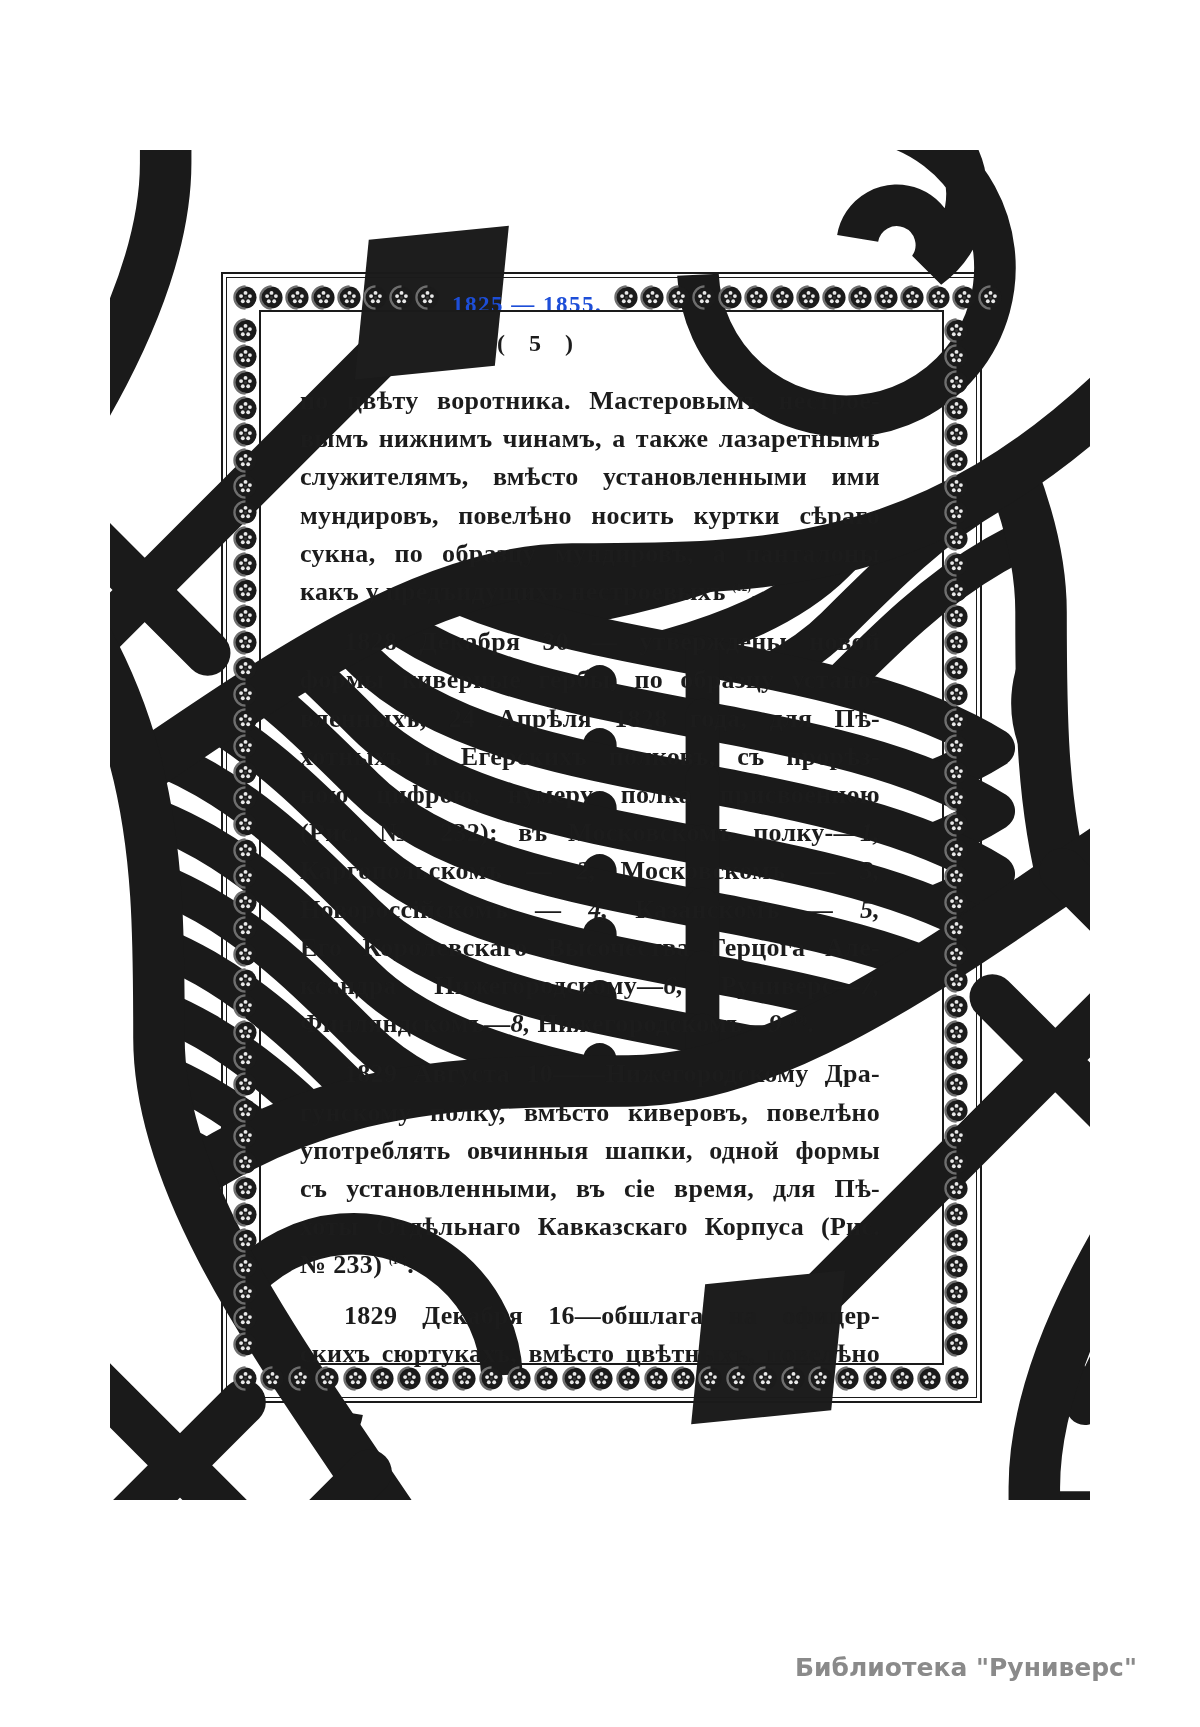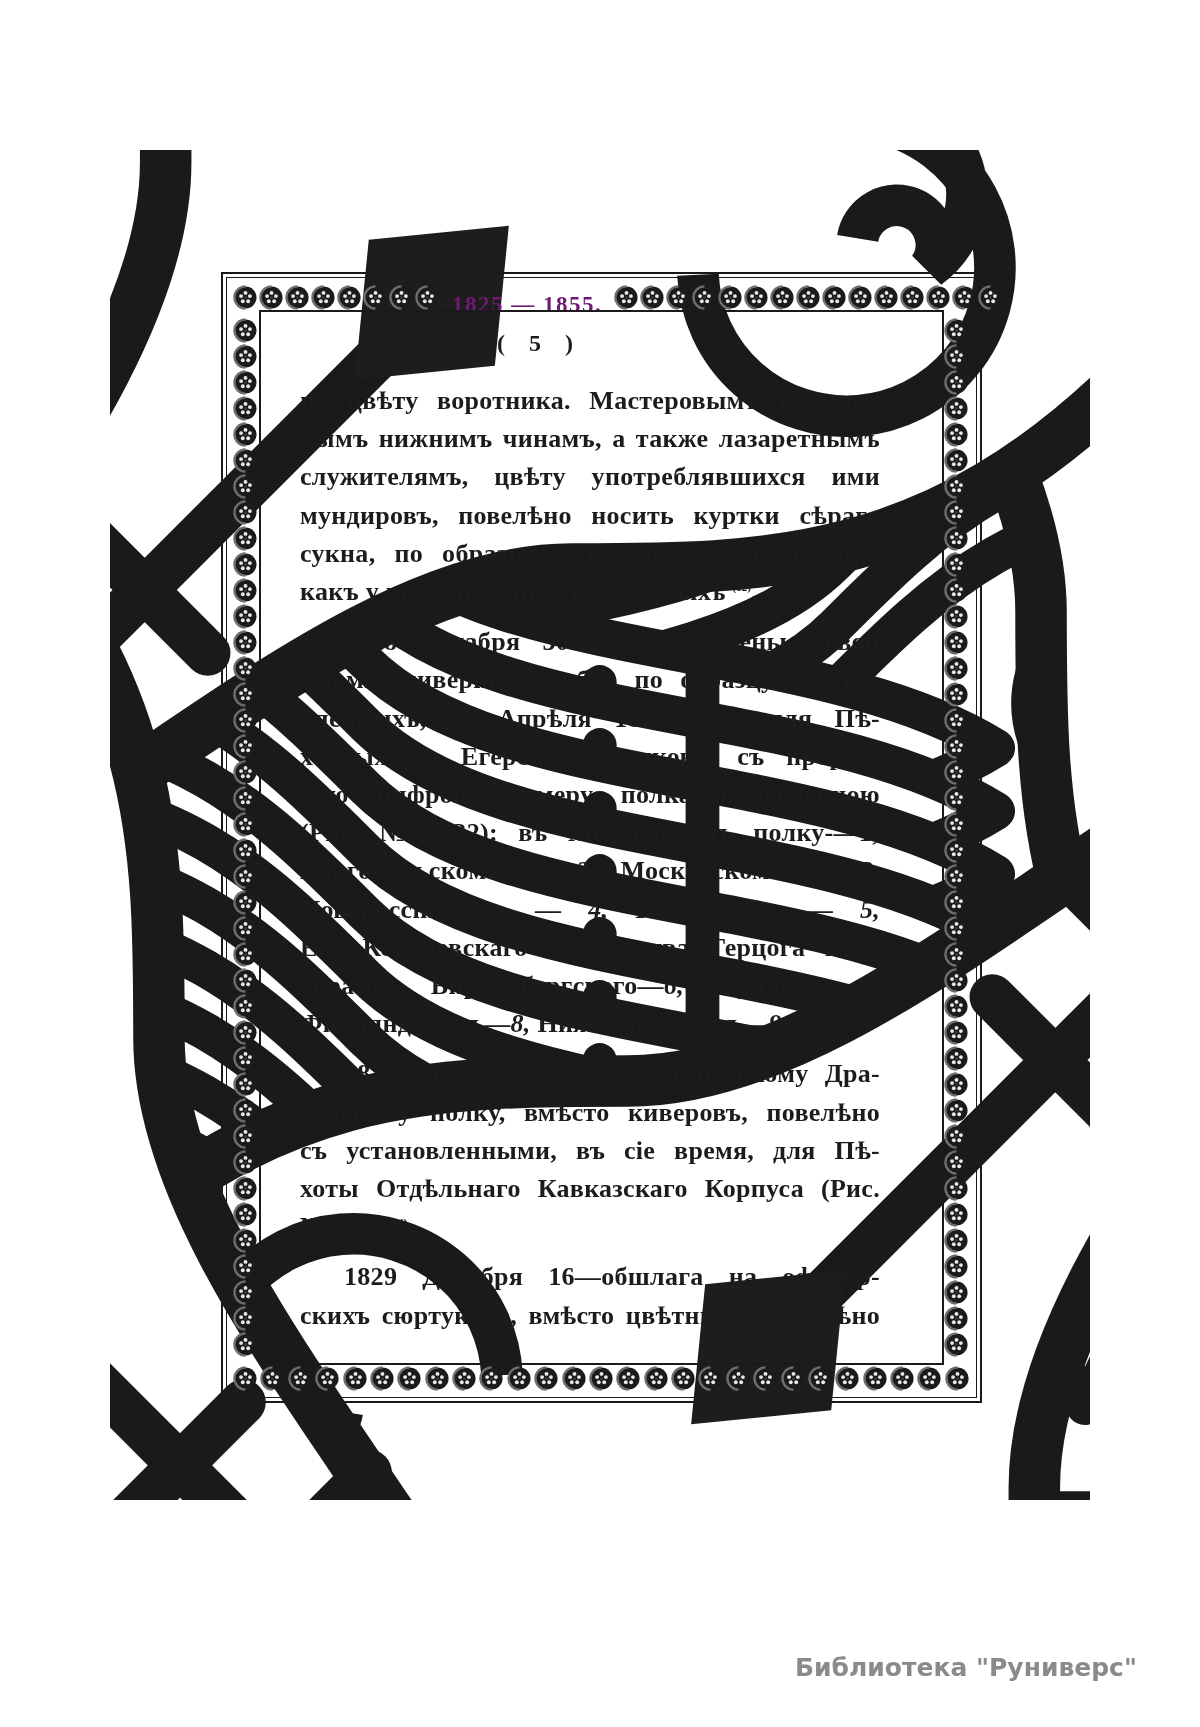--- a/index.html
+++ b/index.html
@@ -25,21 +25,21 @@
     display:flex; justify-content:space-between; align-items:center; }
   .ros-bottom{ position:absolute; bottom:10px; left:10px; right:10px; height:26px;
     display:flex; align-items:center; }
   .ros-left{ position:absolute; left:10px; top:44px; bottom:44px; width:26px; }
   .ros-right{ position:absolute; right:10px; top:44px; bottom:44px; width:26px; }
   .ros-group{ display:flex; gap:1px; }
   .ros-group.fill{ flex:1; justify-content:space-between; }
   .ros-col{ height:100%; flex-direction:column; justify-content:space-between; display:flex; }
   .date-label{
     font-size:23px; font-weight:700; letter-spacing:1.5px; white-space:nowrap;
-    padding:0 12px; color:#701a75;margin-top:16px;
+    padding:0 12px; color:#1d4ed8;margin-top:16px;
   }
   
   .page-number{
     position:absolute; left:292px; top:330px; width:596px; box-sizing:border-box;
     padding-right:110px; text-align:center; font-size:24px; font-weight:700;
     word-spacing:18px; color:#1c1c1c;
   }
   .body-text{
     position:absolute; left:292px; top:374px; width:596px;
     font-size:26px; font-weight:700; line-height:38.2px; letter-spacing:0.3px;
@@ -584,41 +584,42 @@
     </div>
     <div class="inner-rule"></div>
   </div>
 
   <div class="page-number">( 5 )</div>
 
   <div class="body-text" id="body-text">
       <div class="paragraph">
         <div class="tline"><span>по цвѣту воротника. Мастеровымъ нестрое-</span></div>
         <div class="tline"><span>вымъ нижнимъ чинамъ, а также лазаретнымъ</span></div>
-        <div class="tline"><span>служителямъ, цвѣту употреблявшихся ими</span></div>
+        <div class="tline"><span>служителямъ, вмѣсто установленными ими</span></div>
         <div class="tline"><span>мундировъ, повелѣно носить куртки сѣраго</span></div>
         <div class="tline"><span>сукна, по образцу мундировъ, а панталоны</span></div>
         <div class="tline end"><span>какъ у предъидущихъ нестроевыхъ </span><span class="sup">(12)</span><span>.</span></div>
       </div>
       <div class="paragraph">
         <div class="tline indent"><span>1828 Декабря 30 — утверждены новой</span></div>
         <div class="tline"><span>формы киверные гербы, по образцу устано-</span></div>
         <div class="tline"><span>вленныхъ, 24 Апрѣля 1828 года, для Пѣ-</span></div>
         <div class="tline"><span>хотныхъ и Егерскихъ полковъ, съ прорѣз-</span></div>
         <div class="tline"><span>ною цифрою, нумеру полка присвоенною</span></div>
         <div class="tline"><span>(Рис. № 232): въ Московскомъ полку-—</span><span class="it">1,</span></div>
         <div class="tline"><span>Каргопольскомъ — </span><span class="it">2,</span><span> Московскомъ — </span><span class="it">3,</span></div>
         <div class="tline"><span>Новороссійскомъ — </span><span class="it">4,</span><span> Казанскомъ — </span><span class="it">5,</span></div>
         <div class="tline"><span>Его Королевскаго Высочества Герцога Але-</span></div>
-        <div class="tline"><span>образцу Виртембергскаго—</span><span class="it">6,</span><span> Руниверс—</span><span class="it">7,</span></div>
+        <div class="tline"><span>ксандра Нижегородскому—</span><span class="it">6,</span><span> Руниверс—</span><span class="it">7,</span></div>
         <div class="tline end"><span>Финляндскомъ—</span><span class="it">8,</span><span> Нижегородскомъ—</span><span class="it">9</span><span> </span><span class="sup">(13)</span><span>.</span></div>
       </div>
       <div class="paragraph">
         <div class="tline indent"><span>1829 Августа 10——Нижегородскому Дра-</span></div>
         <div class="tline"><span>гунскому полку, вмѣсто киверовъ, повелѣно</span></div>
+        <div class="tline"><span>употреблять овчинныя шапки, одной формы</span></div>
         <div class="tline"><span>съ установленными, въ сіе время, для Пѣ-</span></div>
         <div class="tline"><span>хоты Отдѣльнаго Кавказскаго Корпуса (Рис.</span></div>
         <div class="tline end"><span>№ 233) </span><span class="sup">(14)</span><span>.</span></div>
       </div>
       <div class="paragraph">
         <div class="tline indent"><span>1829 Декабря 16—обшлага на офицер-</span></div>
         <div class="tline"><span>скихъ сюртукахъ, вмѣсто цвѣтныхъ, повелѣно</span></div>
       </div>
     </div>
 

